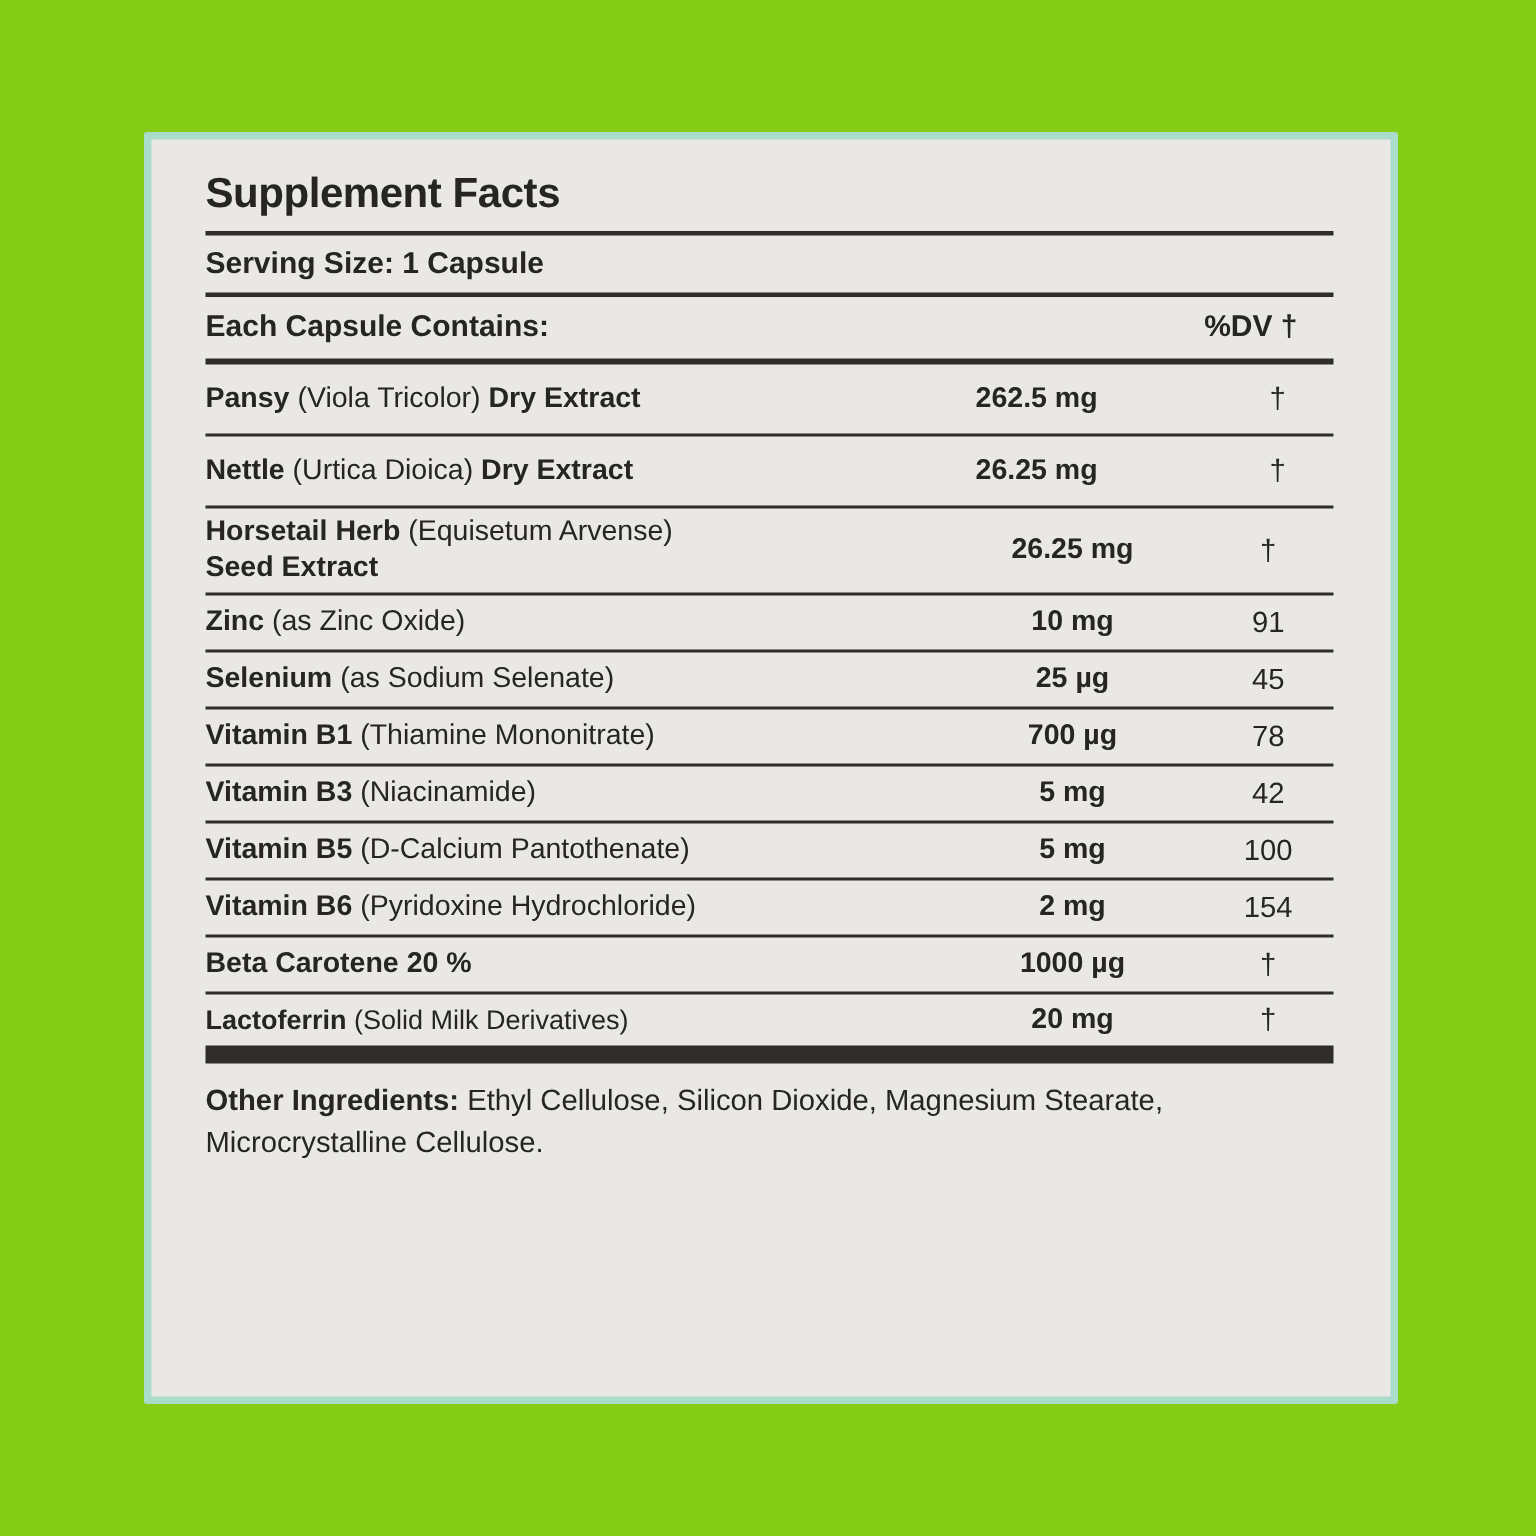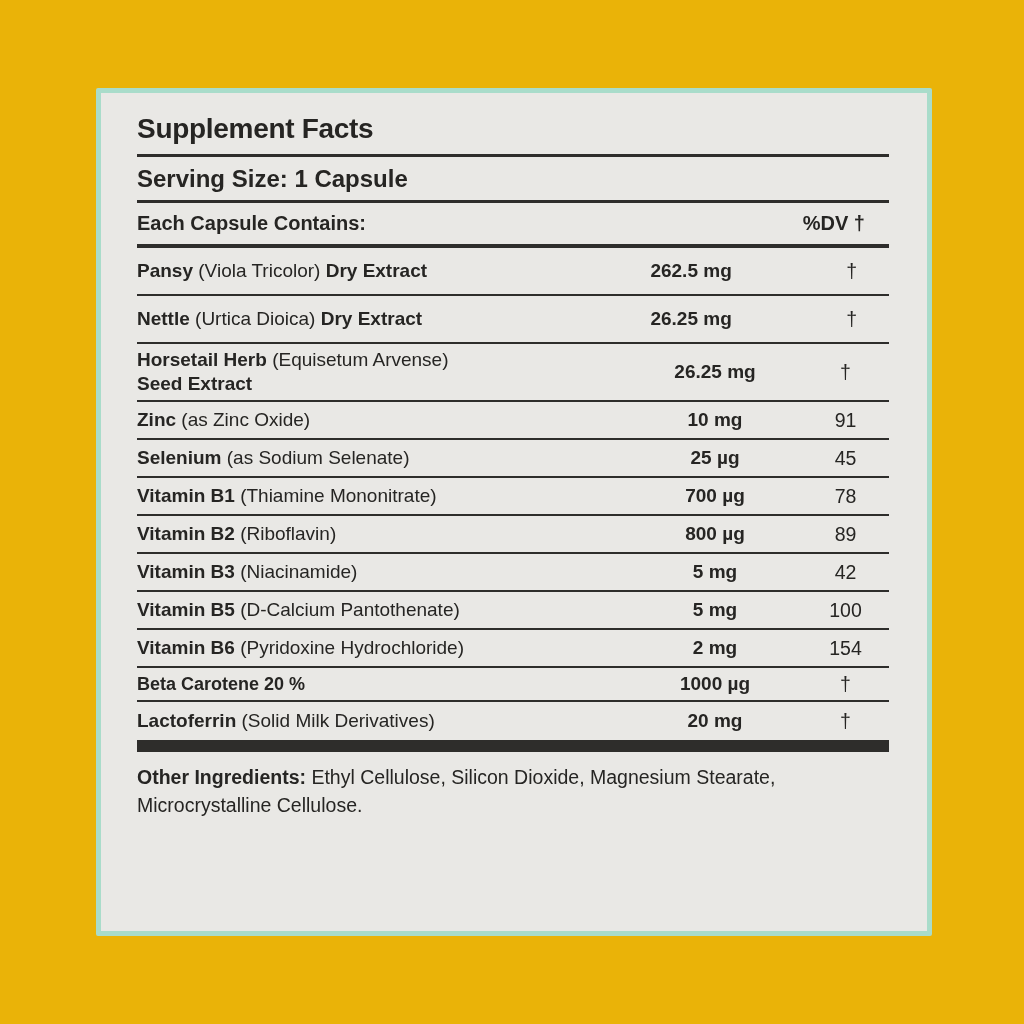--- a/index.html
+++ b/index.html
@@ -4,39 +4,39 @@
 <style>
   :root{
     --line:#2e2d2b;
     --text:#262523;
     --panel:#e9e8e5;
     --mint:#a9dcca;
   }
   *{box-sizing:border-box;margin:0;padding:0;}
   html,body{width:1024px;height:1024px;background:#ffffff;
     font-family:"Liberation Sans",sans-serif;color:var(--text);}
-  .page{position:relative;width:1024px;height:1024px;background:#eab308;padding-left:35px;}
+  .page{position:relative;width:1024px;height:1024px;background:#84cc16;padding-left:35px;}
   .label{
     position:absolute;left:96px;top:88px;width:836px;height:848px;
     background:var(--panel);
     border:5px solid var(--mint);
     border-radius:2px;
     padding:10px 38px 0 36px;
     overflow:hidden;
   }
   .title{
     font-size:28px;font-weight:bold;letter-spacing:-0.3px;
     padding:10px 0 9px 0;
   }
   .rule{background:var(--line);width:100%;}
   .rule-thin{height:3px;}
   .rule-med{height:4px;}
   .rule-thick{height:5px;}
   .rule-heavy{height:7px;}
-  .serving{font-size:24px;font-weight:bold;padding:8px 0 7px 0;}
+  .serving{font-size:20px;font-weight:bold;padding:8px 0 7px 0;}
   .contains{
     display:flex;align-items:center;justify-content:space-between;
     font-size:20px;font-weight:bold;padding:9px 0 9px 0;gap:20px;
   }
   .contains .dv-head{padding-right:24px;}
   .rows{display:block;}
   .row{
     display:flex;align-items:center;
     min-height:38px;
     font-size:19px;
@@ -101,25 +101,20 @@
           <div class="cell name"><span class="b">Selenium</span><span> (as Sodium Selenate)</span></div>
           <div class="cell amount">25 µg</div>
           <div class="cell dv">45</div>
         </div>
         <div class="row">
           <div class="cell name"><span class="b">Vitamin B1</span><span> (Thiamine Mononitrate)</span></div>
           <div class="cell amount">700 µg</div>
           <div class="cell dv">78</div>
         </div>
         <div class="row">
-          <div class="cell name"><span class="b">Vitamin B2</span><span> (Riboflavin)</span></div>
-          <div class="cell amount">800 µg</div>
-          <div class="cell dv">89</div>
-        </div>
-        <div class="row">
           <div class="cell name"><span class="b">Vitamin B3</span><span> (Niacinamide)</span></div>
           <div class="cell amount">5 mg</div>
           <div class="cell dv">42</div>
         </div>
         <div class="row">
           <div class="cell name"><span class="b">Vitamin B5</span><span> (D-Calcium Pantothenate)</span></div>
           <div class="cell amount">5 mg</div>
           <div class="cell dv">100</div>
         </div>
         <div class="row">

